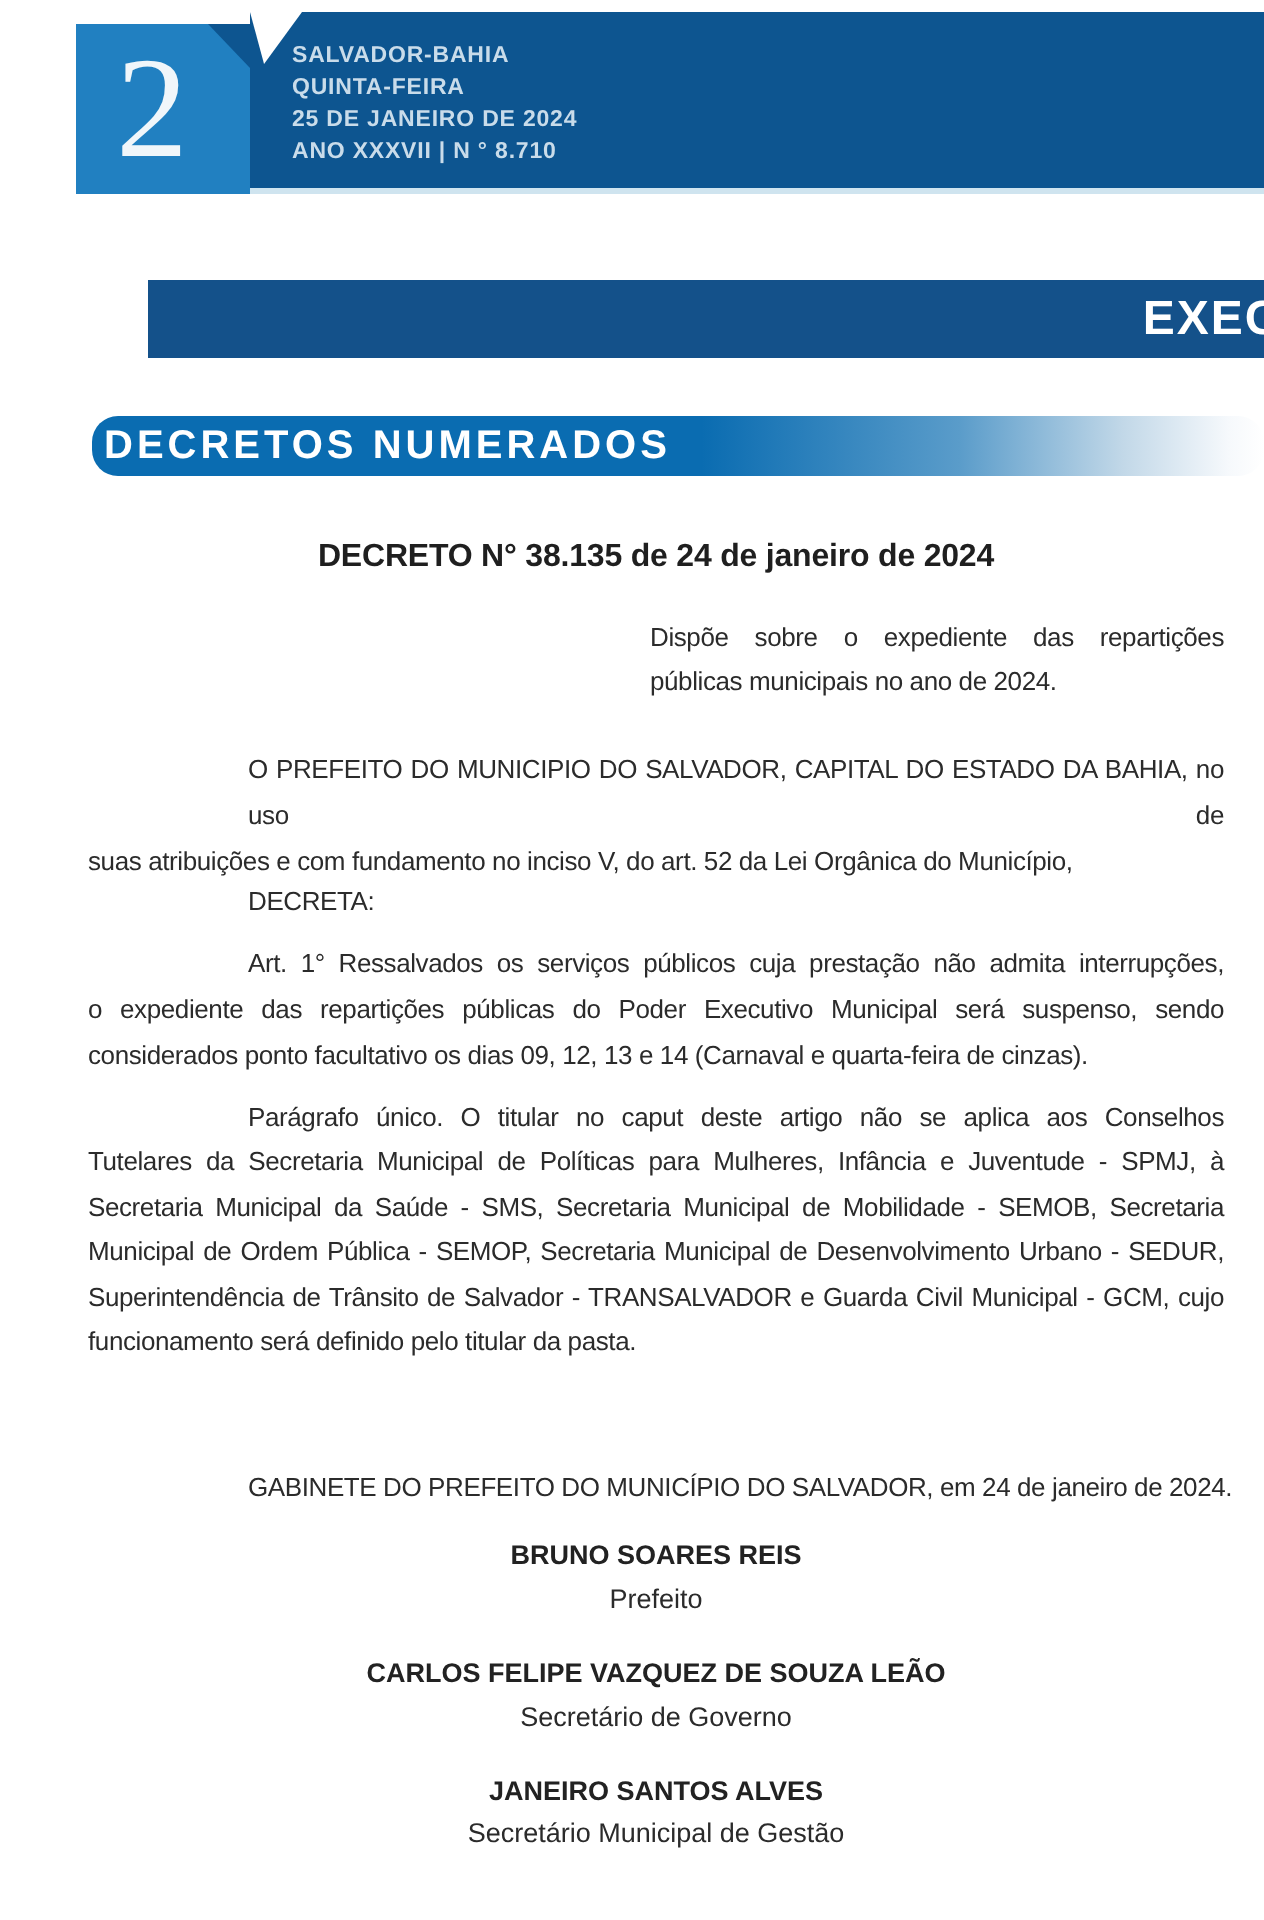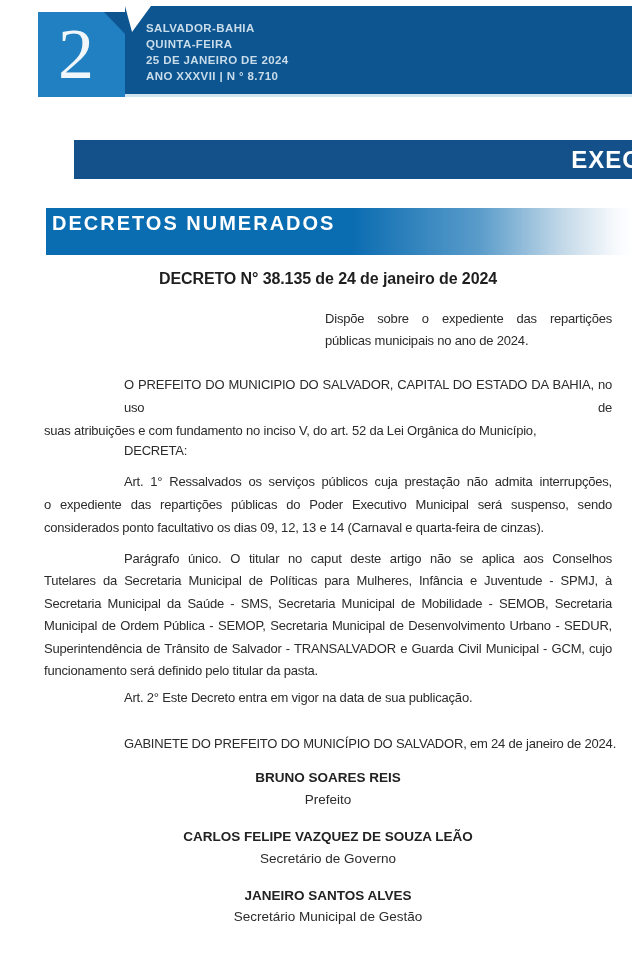--- a/index.html
+++ b/index.html
@@ -24,22 +24,23 @@
     font-size:11.5px;font-weight:bold;line-height:16px;letter-spacing:.4px;color:#c9dcea;
   }
 
   
   .execu-bar{left:46px;top:140px;width:586px;height:39px;background:#14518a;overflow:hidden;margin-left:28px;}
   .execu-bar .label{
     position:absolute;right:1px;top:6px;
     font-size:24px;font-weight:bold;color:#ffffff;letter-spacing:1px;white-space:nowrap;
   }
   .decretos-bar{
-    left:46px;top:208px;width:586px;height:47px;
+    left:46px;top:208px;width:586px;height:30px;
     background:linear-gradient(90deg,#0a6cb1 0%,#0a6cb1 52%,#5a9cca 74%,#c2d8e8 88%,#f6f9fc 97%,#ffffff 100%);
+    border-radius:13px;
   }
   .decretos-bar .label{
     display:block;margin-left:6px;line-height:30px;
     font-size:20px;font-weight:bold;color:#ffffff;letter-spacing:2px;white-space:nowrap;
   }
 
   
   .body-text{font-size:13px;letter-spacing:-0.2px;color:#2b2b2b;}
   .decree-title{left:44px;top:270px;width:568px;text-align:center;font-size:16px;font-weight:bold;color:#1f1f1f;letter-spacing:-0.1px;}
   .summary{left:325px;top:308px;width:287px;line-height:22px;}
@@ -109,21 +110,20 @@
 
   <div class="abs pu body-text">
     <div class="jline ind">Parágrafo único. O titular no caput deste artigo não se aplica aos Conselhos</div>
     <div class="jline">Tutelares da Secretaria Municipal de Políticas para Mulheres, Infância e Juventude - SPMJ, à</div>
     <div class="jline">Secretaria Municipal da Saúde - SMS, Secretaria Municipal de Mobilidade - SEMOB, Secretaria</div>
     <div class="jline">Municipal de Ordem Pública - SEMOP, Secretaria Municipal de Desenvolvimento Urbano - SEDUR,</div>
     <div class="jline">Superintendência de Trânsito de Salvador - TRANSALVADOR e Guarda Civil Municipal - GCM, cujo</div>
     <div>funcionamento será definido pelo titular da pasta.</div>
   </div>
 
-  <div class="abs art2 body-text">Art. 2° Este Decreto entra em vigor na data de sua publicação.</div>
 
   <div class="abs gabinete body-text">GABINETE DO PREFEITO DO MUNICÍPIO DO SALVADOR, em 24 de janeiro de 2024.</div>
 
   <div class="abs sig s1n sig-name">BRUNO SOARES REIS</div>
   <div class="abs sig s1r sig-role">Prefeito</div>
   <div class="abs sig s2n sig-name">CARLOS FELIPE VAZQUEZ DE SOUZA LEÃO</div>
   <div class="abs sig s2r sig-role">Secretário de Governo</div>
   <div class="abs sig s3n sig-name">JANEIRO SANTOS ALVES</div>
   <div class="abs sig s3r sig-role">Secretário Municipal de Gestão</div>
 

